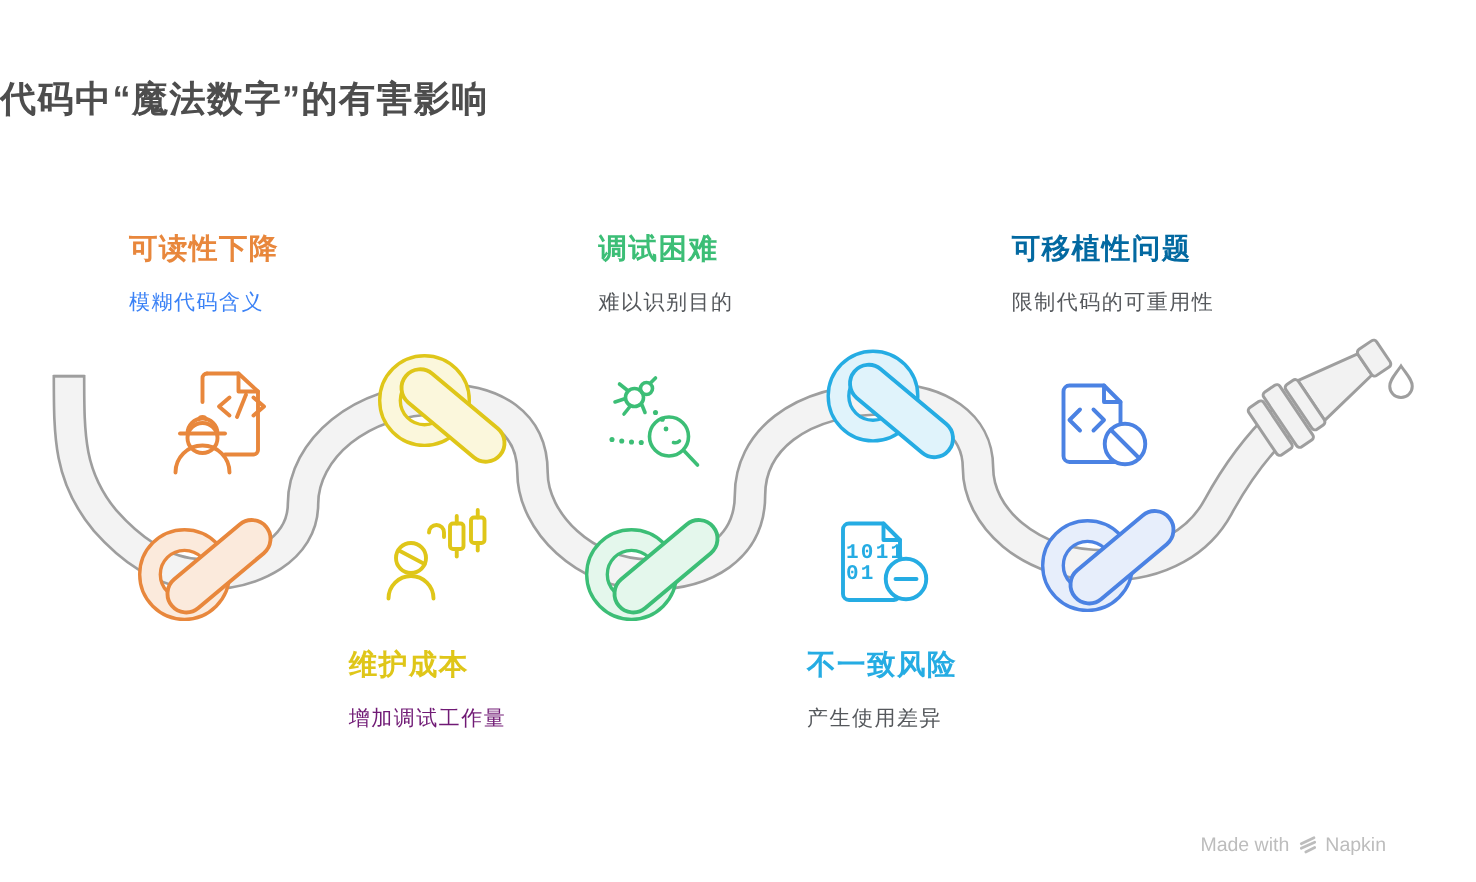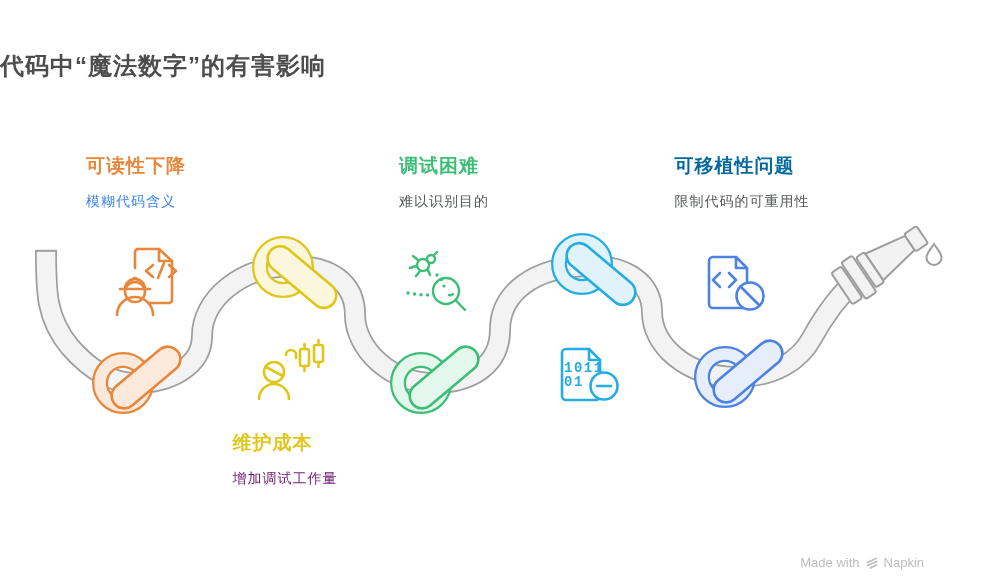--- a/index.html
+++ b/index.html
@@ -200,20 +200,24 @@
   <div class="label-group" style="left:742px;top:153px">
     <h2 class="item-title" style="color: #0369a1;">可移植性问题</h2>
     <p class="item-desc" style="color: rgb(85, 88, 92);">限制代码的可重用性</p>
   </div>
 
   <div class="label-group" style="left:285px;top:430px">
     <h2 class="item-title" style="color: rgb(223, 198, 25);">维护成本</h2>
     <p class="item-desc" style="color: #701a75;">增加调试工作量</p>
   </div>
 
+  <div class="label-group" style="left:588px;top:430px">
+    <h2 class="item-title" style="color: rgb(37, 172, 227);">不一致风险</h2>
+    <p class="item-desc" style="color: rgb(85, 88, 92);">产生使用差异</p>
+  </div>
 
   <div class="watermark" style="color: rgb(189, 189, 189);">
     <span>Made with</span>
     <svg width="14" height="14" viewBox="0 0 14 14" fill="none" stroke="currentColor" stroke-width="1.8" stroke-linecap="round">
       <path d="M2.5,6.5 L11,2.5"></path>
       <path d="M2.5,9.5 L11.5,5.5"></path>
       <path d="M5.5,12 L11.5,9"></path>
     </svg>
     <span>Napkin</span>
   </div>

